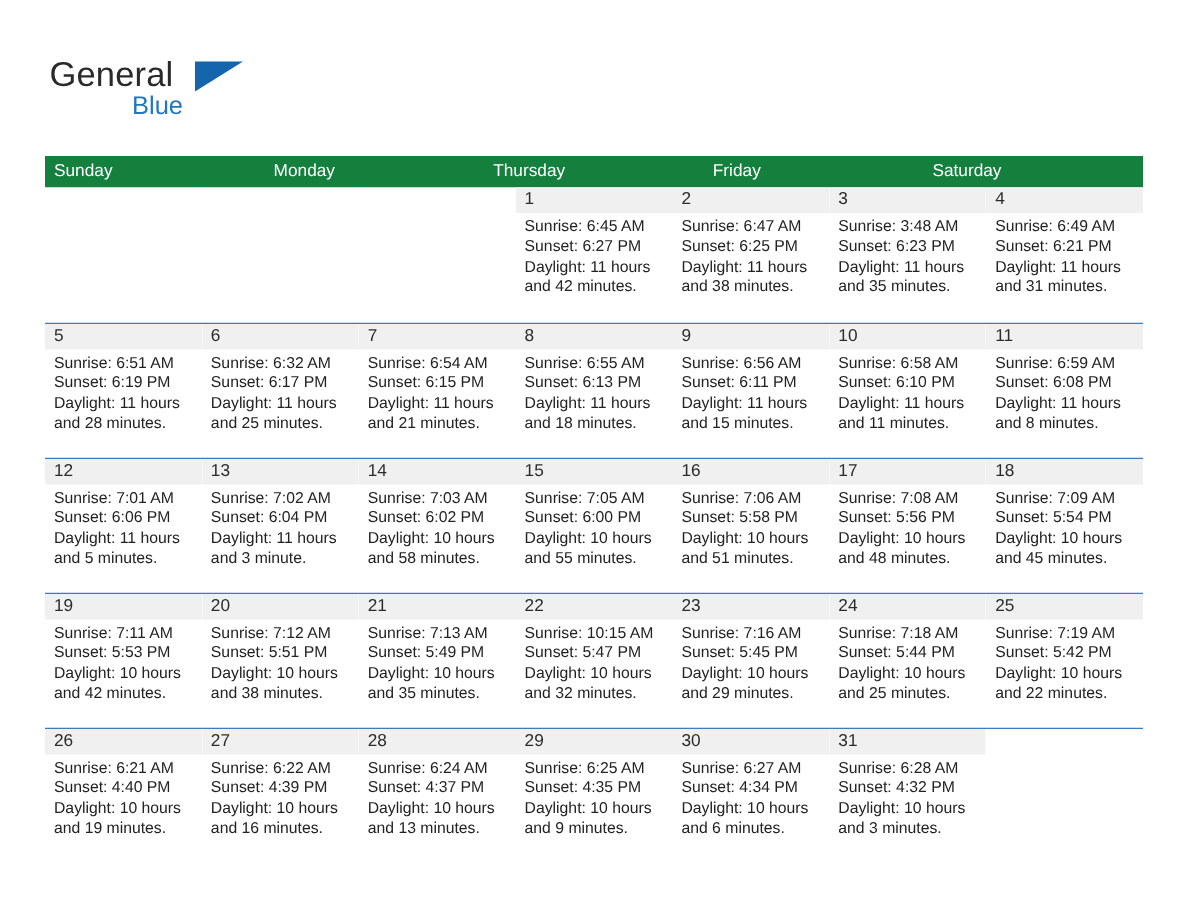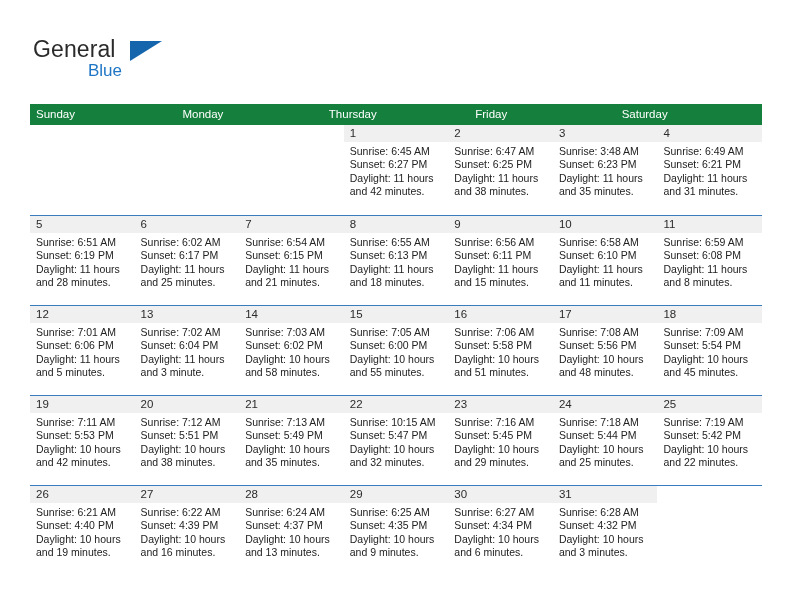--- a/index.html
+++ b/index.html
@@ -253,21 +253,21 @@
               <div class="day-line">Sunset: 6:19 PM</div>
               <div class="day-line">Daylight: 11 hours</div>
               <div class="day-line">and 28 minutes.</div>
             </div>
           </div>
           <div class="day-cell filled">
             <div class="daynum-band">
               <span class="daynum">6</span>
             </div>
             <div class="day-body">
-              <div class="day-line">Sunrise: 6:02 AM</div>
+              <div class="day-line">Sunrise: 6:32 AM</div>
               <div class="day-line">Sunset: 6:17 PM</div>
               <div class="day-line">Daylight: 11 hours</div>
               <div class="day-line">and 25 minutes.</div>
             </div>
           </div>
           <div class="day-cell filled">
             <div class="daynum-band">
               <span class="daynum">7</span>
             </div>
             <div class="day-body">

